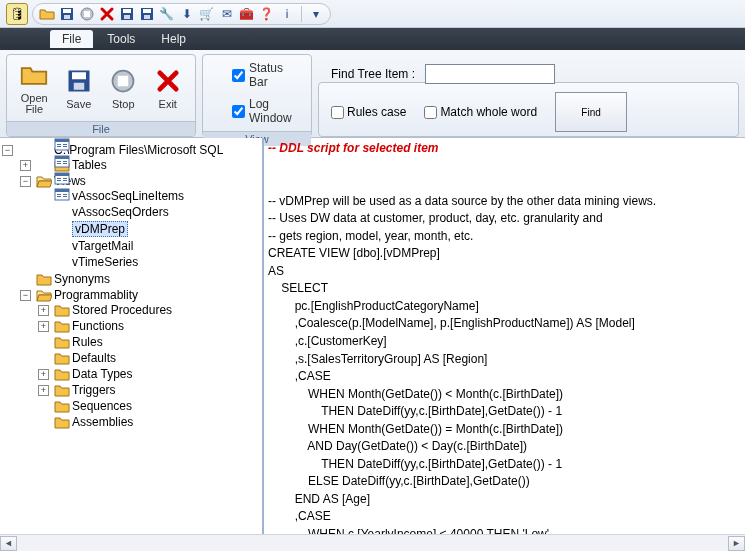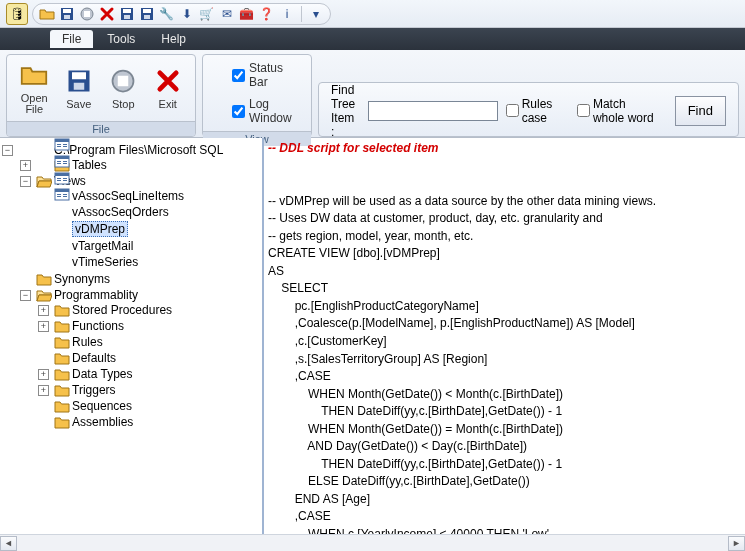--- a/index.html
+++ b/index.html
@@ -21,26 +21,26 @@
 
 .ribbon { height: 88px; background: linear-gradient(#f4f7fb,#e4eaf3); border-bottom:1px solid #b5bdc9; display:flex; padding:4px 6px 0 6px; gap:6px;}
 .ribbon-group { border:1px solid #b9c1cd; border-radius:4px; background:linear-gradient(#f8fafd,#e7edf6); display:flex; flex-direction:column;}
 .rg-body { flex:1; display:flex; align-items:center; padding:4px 8px; gap:6px;}
 .rg-caption { text-align:center; font-size:11px; color:#44607f; background:#d2dbe9; border-top:1px solid #b9c1cd; border-radius:0 0 3px 3px; padding:1px 0;}
 .big-btn { display:flex; flex-direction:column; align-items:center; justify-content:center; width:48px; height:56px; cursor:pointer; border-radius:3px;}
 .big-btn .bicon { width:32px; height:32px; display:flex; align-items:center; justify-content:center;}
 .big-btn .blabel { font-size:11px; color:#333; margin-top:2px; text-align:center; line-height:1.05;}
 .chk-row { display:flex; align-items:center; gap:4px; font-size:11px; color:#333; margin:2px 0;padding-left:21px;}
 .chk-row input { width:13px; height:13px;}
-.find-panel { flex:1; padding:6px 12px 4px 12px; display:flex; flex-direction:row; justify-content:flex-end; gap:8px; border:1px solid #b9c1cd; border-radius:4px; background:linear-gradient(#f8fafd,#e7edf6);margin-top:28px;}
+.find-panel { flex:1; padding:6px 12px 4px 12px; display:flex; flex-direction:column; justify-content:flex-end; gap:8px; border:1px solid #b9c1cd; border-radius:4px; background:linear-gradient(#f8fafd,#e7edf6);margin-top:28px;}
 .find-top { display:flex; align-items:center; gap:10px;}
 .find-top input[type=text]{ width:130px; height:20px; border:1px solid #7a8696; padding:1px 4px;}
 .find-bottom { display:flex; align-items:center; gap:18px;}
 .find-bottom label{ font-size:11px; display:flex; align-items:center; gap:3px;}
-.find-btn { width:72px; height:30px; border:1px solid #8a93a2; background:linear-gradient(#fdfdfe,#e3e8f1); cursor:pointer; font-size:13px;}
+.find-btn { width:72px; height:40px; border:1px solid #8a93a2; background:linear-gradient(#fdfdfe,#e3e8f1); cursor:pointer; font-size:10px;}
 
 
 .main { flex:1; display:flex; min-height:0;}
 .tree-panel { width:264px; border-right:2px solid #9fb4d2; background:#fff; overflow:auto; padding:4px 2px 4px 2px;}
 .code-panel { flex:1; overflow:auto; padding:2px 4px; font-family:"Courier New",monospace; font-size:13px; line-height:1.35; white-space:pre; color:#000;}
 .code-panel .hdr { color:#d40000; font-style:italic; font-weight:bold;}
 
 
 ul.tree, ul.tree ul { list-style:none; padding-left:0;}
 ul.tree ul { padding-left:18px;}

